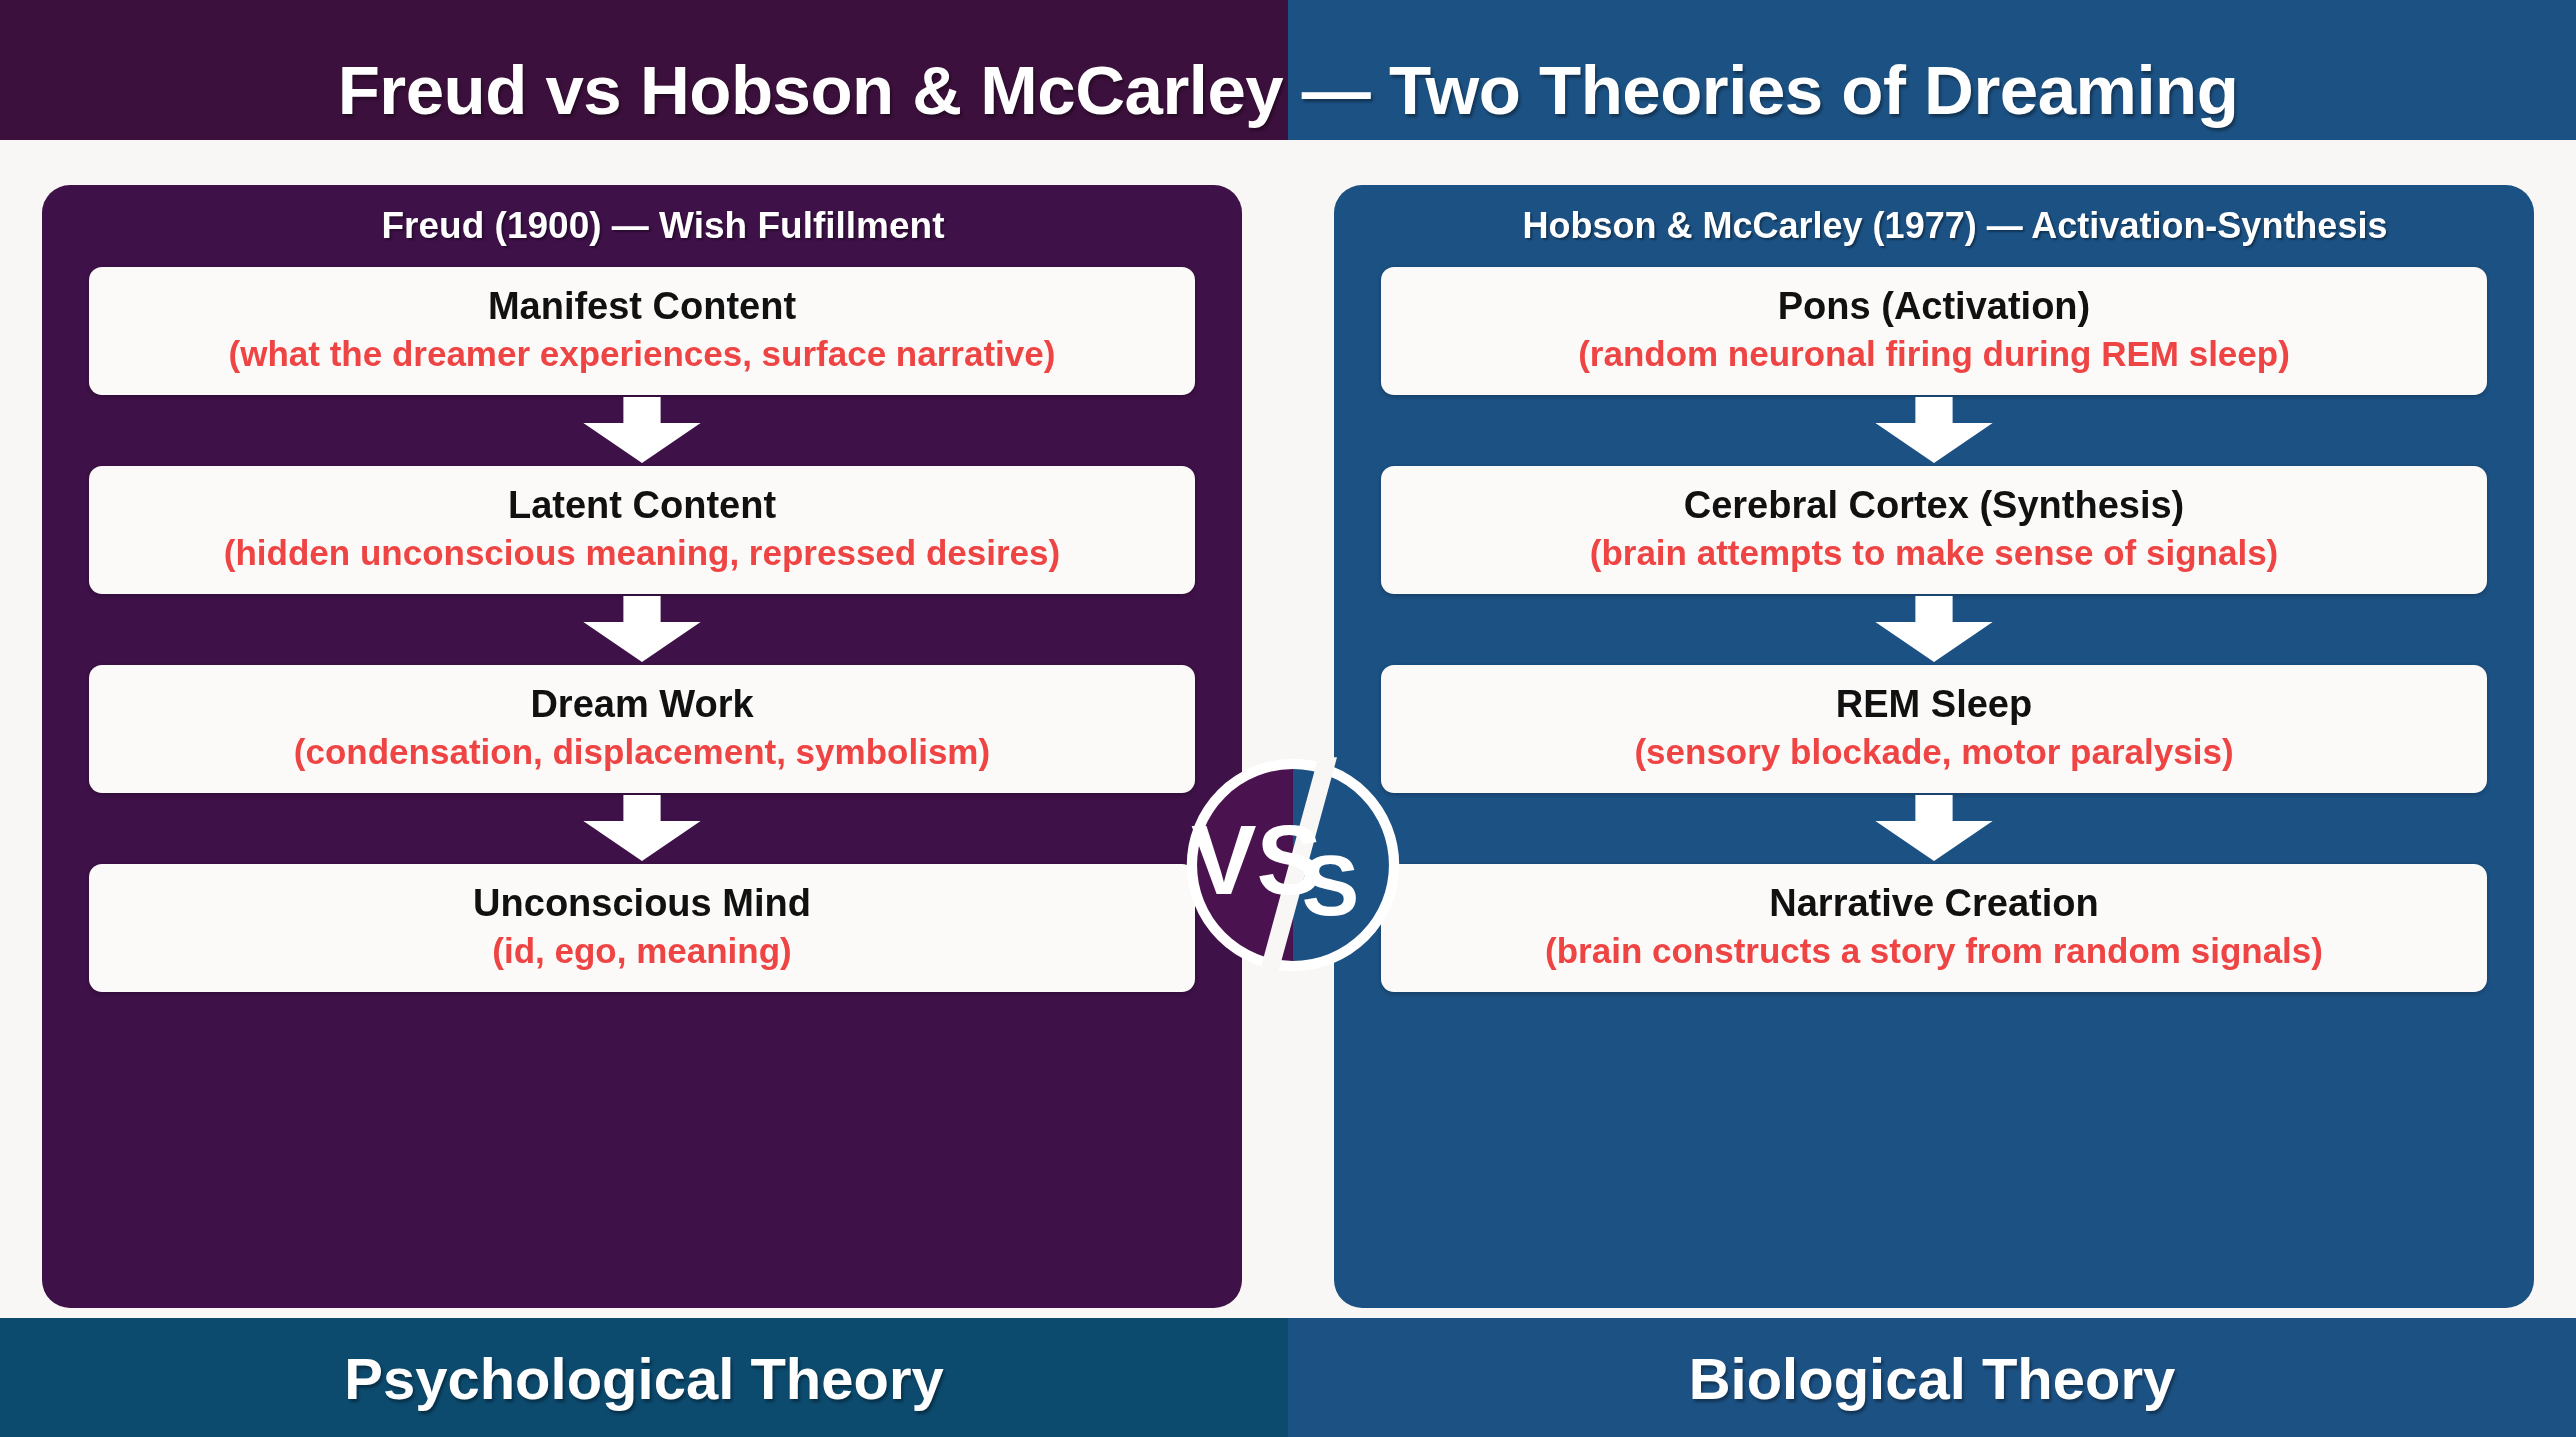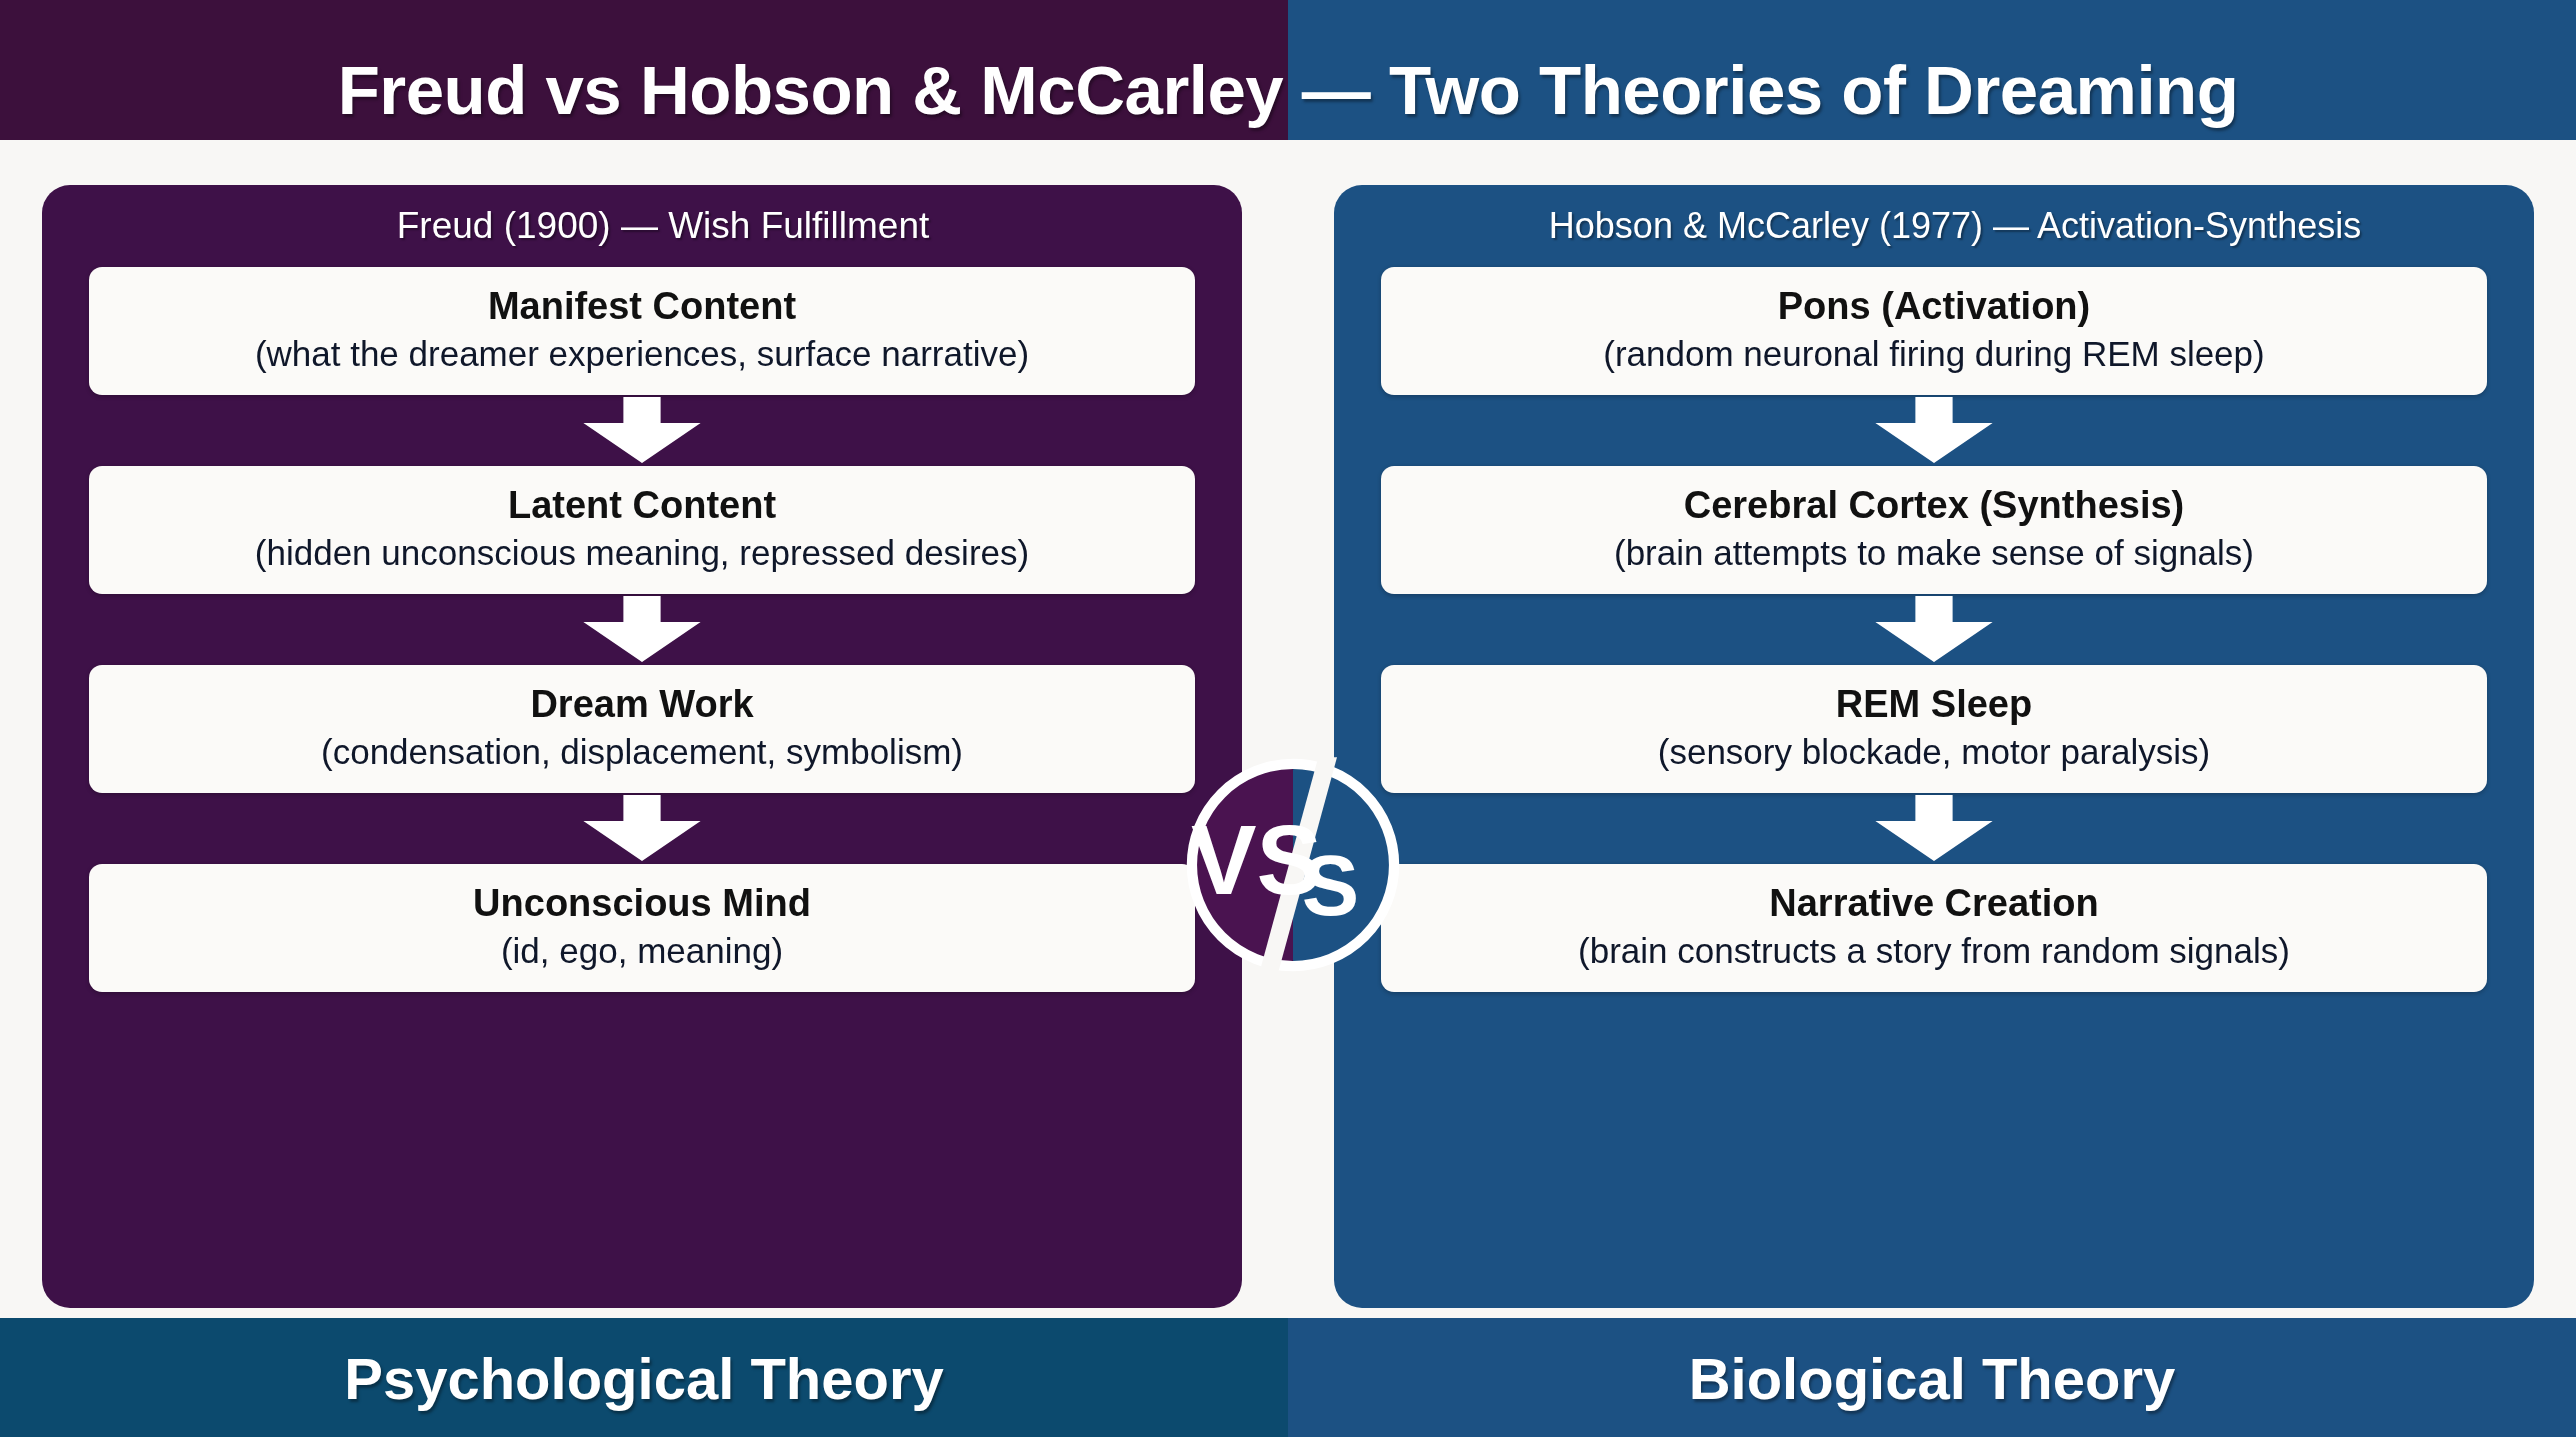--- a/index.html
+++ b/index.html
@@ -36,21 +36,21 @@
   .panel{
     position:absolute; top:45px; height:1123px;
     border-radius:28px; overflow:hidden;
   }
   .panel-left{ left:42px; width:1200px; background:#3e1148; }
   .panel-right{ left:1334px; width:1200px; background:#1c5183; }
 
   .panel-head{
     width:100%; height:82px;
     display:flex; align-items:center; justify-content:center;
-    color:#ffffff; font-weight:normal; font-size:37px;
+    color:#ffffff; font-weight:bold; font-size:37px;
     text-shadow:1.9px 1.9px 1.9px rgba(0,0,0,0.35);
     white-space:nowrap;
     padding-left:42px;
   }
   .panel-right .panel-head{ font-size:36px; }
 
   .flow{
     position:relative;
     padding:0 47px;
     border-radius:16px;
@@ -61,22 +61,22 @@
     border-radius:13px;
     padding:17px 24px 20.6px 24px;
     text-align:center;
     box-shadow:0 1.9px 4.7px rgba(0,0,0,0.22);
   }
   .node-title{
     font-size:38px; font-weight:bold; color:#111111;
     line-height:1.18; white-space:nowrap;
   }
   .node-sub{
-    font-size:35px; color:#0f172a; line-height:1.2;
-    margin-top:3.7px; white-space:nowrap;
+    font-size:35px; color:#ef4444; line-height:1.2;
+    margin-top:3.7px; white-space:nowrap;font-weight:bold;
   }
 
   
   .arrow{
     height:71px;
     display:flex; align-items:center; justify-content:center;
   }
   .arrow svg{ display:block; }
 
   

